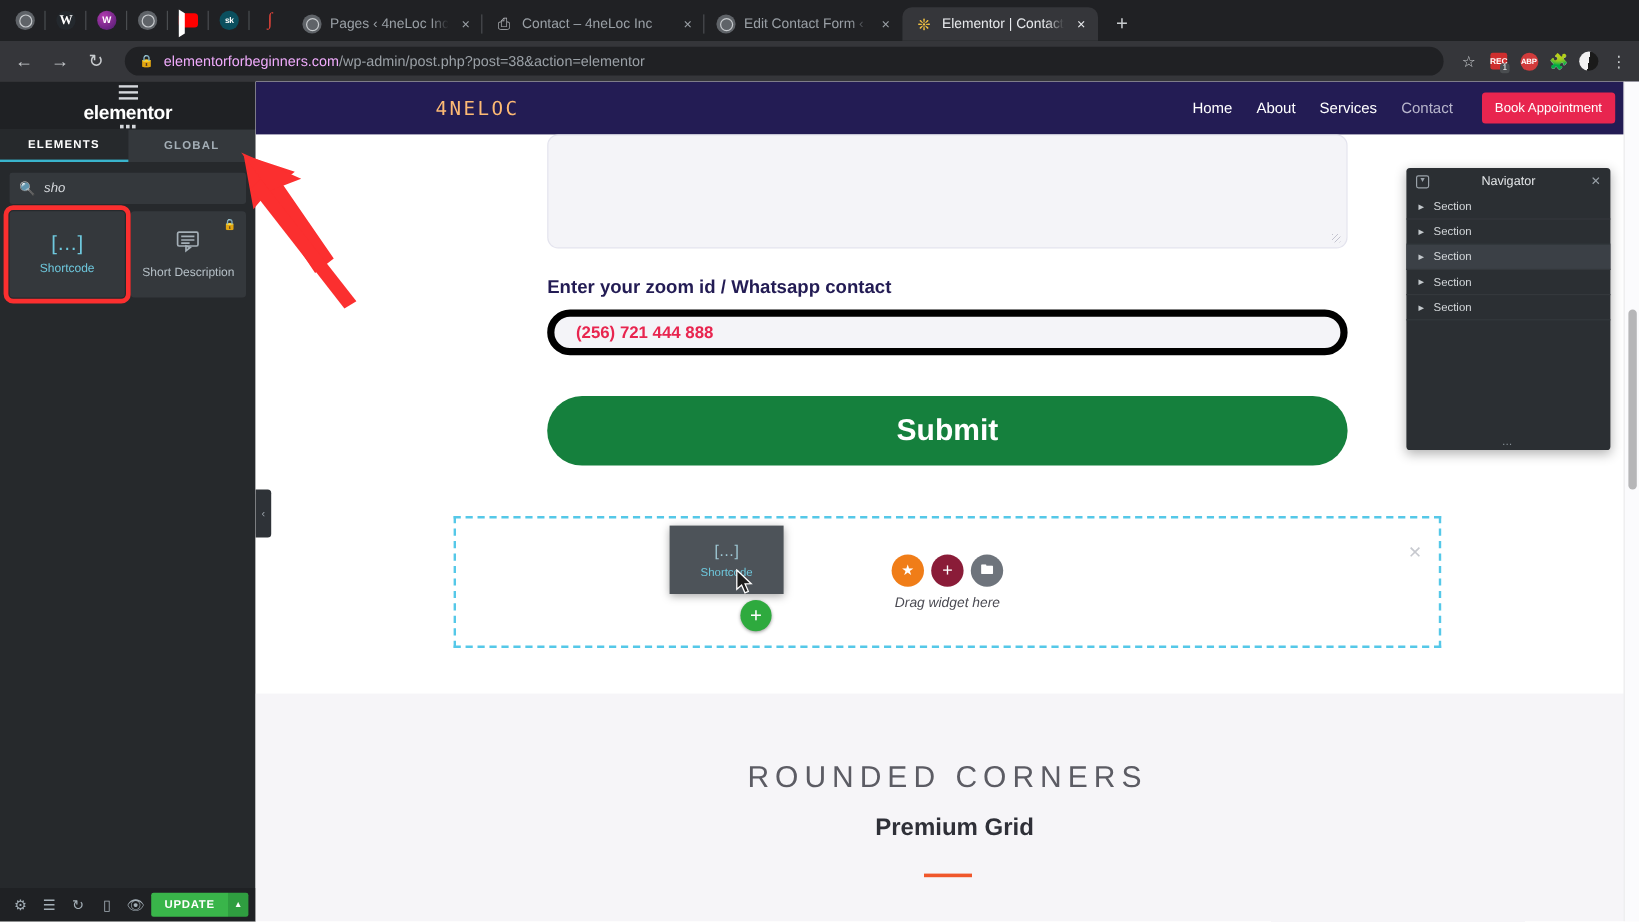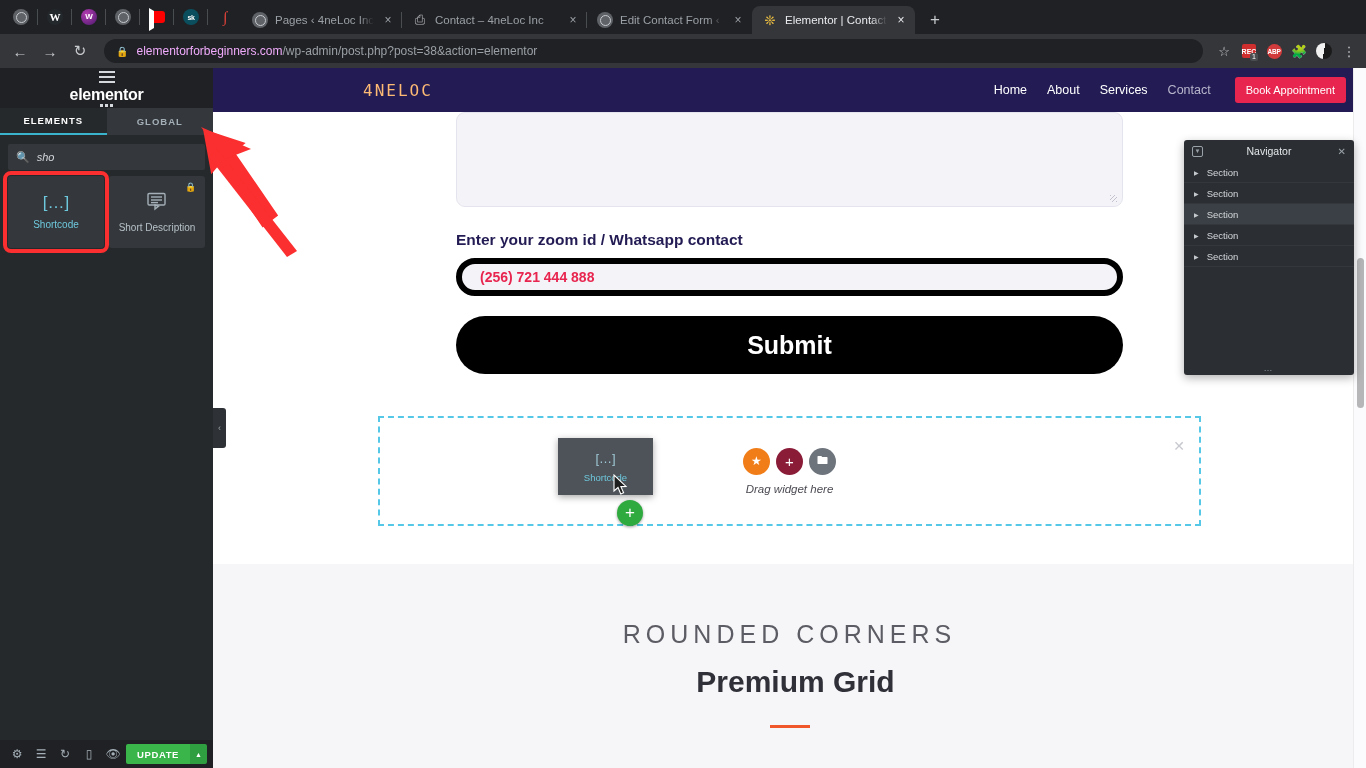--- a/index.html
+++ b/index.html
@@ -218,21 +218,21 @@
   .field-label {
     font-size: 15.5px; font-weight: bold; color: #231c54;
     margin: 24px 0 9px;
   }
   .input-box {
     height: 38px; background: #f4f4f8; border: 6px solid #000000;
     border-radius: 19px; display: flex; align-items: center; padding: 0 18px;
     color: #e8254f; font-size: 14px; font-weight: bold;
   }
   #submit-btn {
-    margin-top: 20px; height: 58px; background: #000000; border-radius: 30px;
+    margin-top: 34px; height: 58px; background: #15803d; border-radius: 30px;
     display: flex; align-items: center; justify-content: center;
     color: #ffffff; font-size: 25px; font-weight: bold;
   }
 
   
   #drop-section {
     margin: 42px 165px 0 165px; height: 110px;
     border: 2px dashed #55c8e8; position: relative;
     display: flex; align-items: center; justify-content: center;
   }
@@ -268,26 +268,26 @@
   #drag-cursor { position: absolute; left: 400px; top: 406px; z-index: 23; }
 
   
   #rc-section {
     margin-top: 38px; background: #f6f5f8; padding: 56px 0 40px;
     text-align: center;
   }
   #rc-kicker {
     font-size: 25px; letter-spacing: 5px; color: #5c5c64; font-weight: normal;
   }
-  #rc-title { font-size: 30px; font-weight: bold; color: #2f3038; margin-top: 16px; padding-left: 12px; }
+  #rc-title { font-size: 20px; font-weight: bold; color: #2f3038; margin-top: 16px; padding-left: 12px; }
   #rc-rule { width: 40px; height: 3px; background: #f0572b; margin: 26px auto 0; }
 
   
   #navigator {
-    position: absolute; right: 12px; top: 72px; width: 170px; height: 235px;
+    position: absolute; right: 24px; top: 72px; width: 170px; height: 235px;
     background: #2b2f33; border-radius: 3px; box-shadow: 0 3px 10px rgba(0,0,0,0.3);
     z-index: 30; display: flex; flex-direction: column;
   }
   #nav-head {
     height: 22px; display: flex; align-items: center; padding: 0 8px;
     position: relative; flex: 0 0 22px;
   }
   #nav-dock {
     width: 11px; height: 11px; border: 1px solid #9aa2a9; border-radius: 2px;
     color: #9aa2a9; font-size: 6px; display: flex; align-items: center; justify-content: center;

